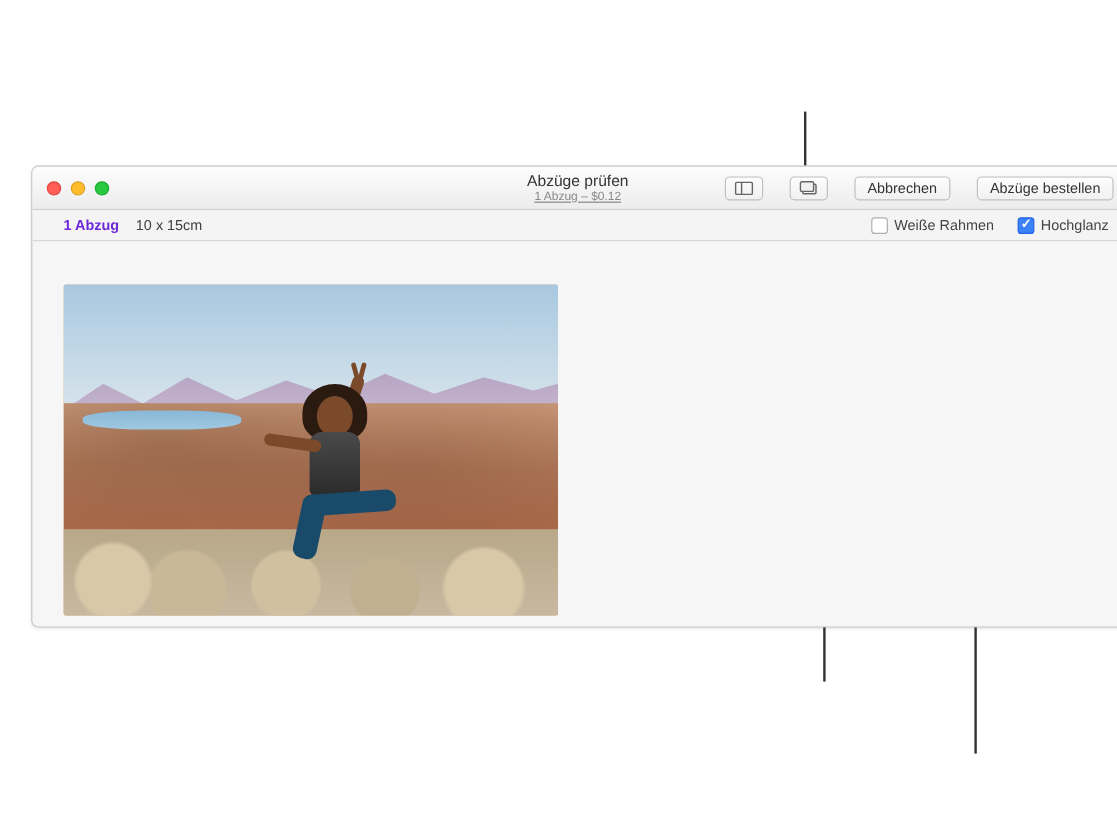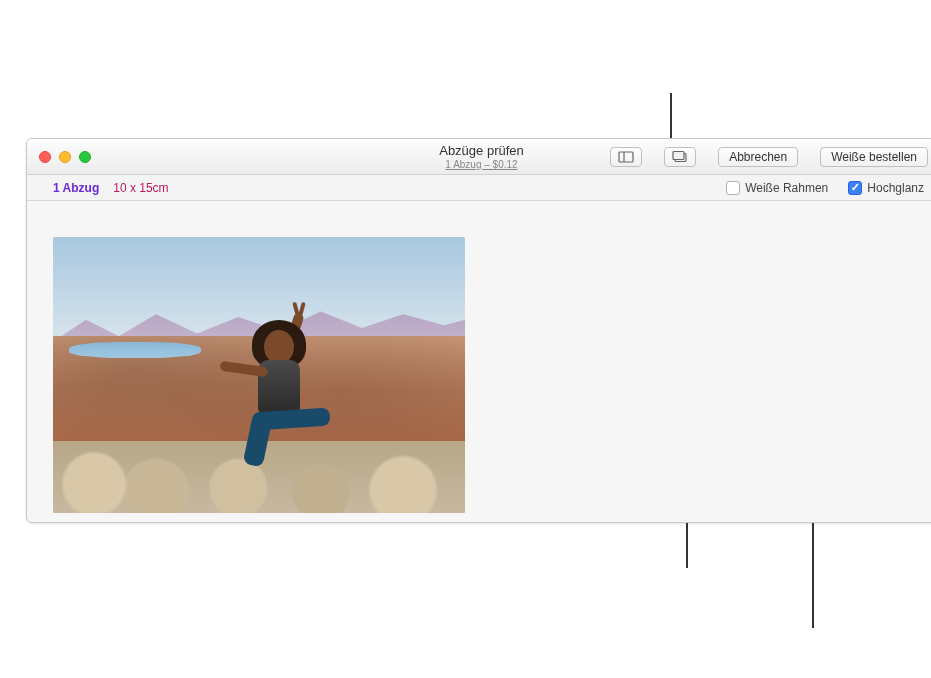--- a/index.html
+++ b/index.html
@@ -120,21 +120,21 @@
       align-items: center;
       padding: 0 12px 0 26px;
       font-size: 12px;
       background: #f4f4f4;
     }
     .count-label {
       font-weight: 600;
       color: #6d28d9;
     }
     .size-label {
-      color: #be185d;
+      color: #404040;
       margin-left: 14px;
     }
     .spacer { flex: 1; }
     .checkbox-wrap {
       display: flex;
       align-items: center;
       gap: 5px;
       margin-left: 20px;
       cursor: pointer;
     }
@@ -338,21 +338,21 @@
             <line x1="6" y1="2" x2="6" y2="12" stroke="#666" stroke-width="1.2"></line>
           </svg>
       </div>
       <div class="icon-btn">
         <svg viewBox="0 0 16 14">
             <rect x="3" y="3.5" width="11" height="8" rx="1" fill="none" stroke="#666" stroke-width="1.2"></rect>
             <rect x="1" y="1.5" width="11" height="8" rx="1" fill="#f1f1f1" stroke="#666" stroke-width="1.2"></rect>
           </svg>
       </div>
       <div class="text-btn">Abbrechen</div>
-      <div class="text-btn">Weiße bestellen</div>
+      <div class="text-btn">Abzüge bestellen</div>
     </div>
   </div>
 
   <div class="options-bar">
     <span class="count-label">1 Abzug</span>
     <span class="size-label">10 x 15cm</span>
     <div class="spacer"></div>
     <label class="checkbox-wrap">
       <span class="checkbox"></span>
       <span class="checkbox-label">Weiße Rahmen</span>

